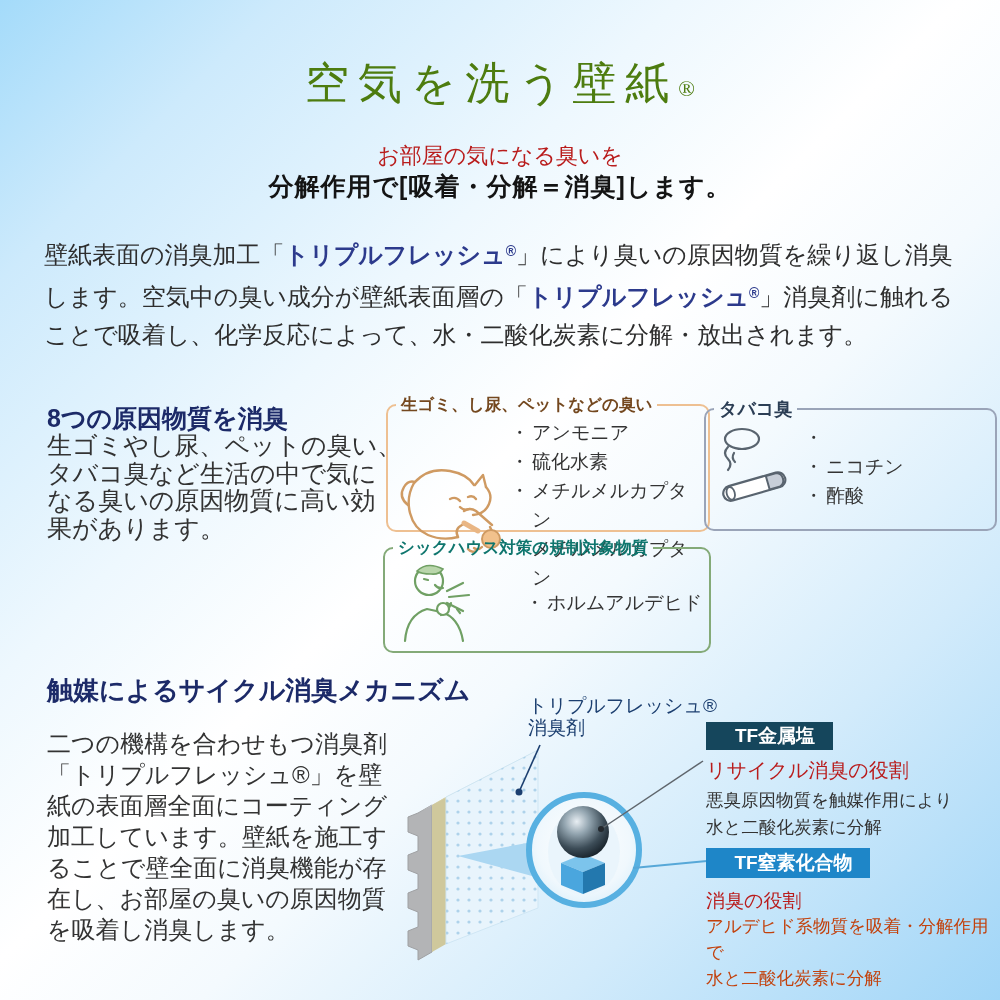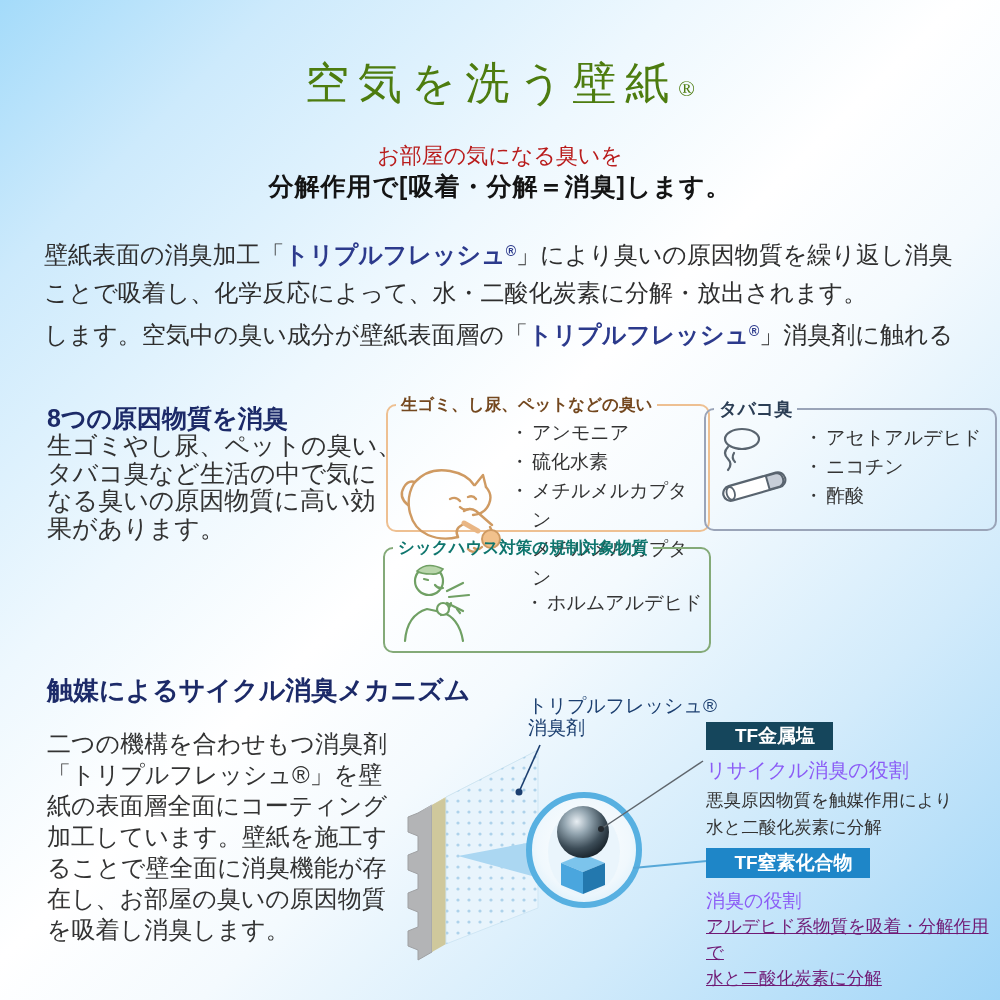--- a/index.html
+++ b/index.html
@@ -42,38 +42,38 @@
   .box-body svg{flex-shrink:0;}
   ul.odor-list{list-style:none;margin:2px 0 0 0;padding:0;font-size:19px;color:#333;}
   ul.odor-list li{display:flex;line-height:29px;}
   ul.odor-list .bullet{margin-right:3px;}
   .box3 ul.odor-list{margin-left:34px;}
   
   .dlabel{left:528px;top:695px;font-size:19px;line-height:22px;color:#1c3f70;white-space:pre-line;}
   .badge{display:flex;align-items:center;justify-content:center;color:#fff;font-weight:700;font-size:19px;padding-left:11px;}
   .badge1{left:706px;top:722px;width:116px;height:28px;background:#15465c;}
   .badge2{left:706px;top:848px;width:153px;height:30px;background:#1e86c8;}
-  .role-title{color:#8b5cf6;}
+  .role-title{color:#b91c1c;}
   .mrt{left:706px;top:757px;font-size:20px;}
   .mrd{left:706px;top:787px;font-size:17.5px;line-height:27px;white-space:pre-line;color:#333;}
   .nrt{left:706px;top:888px;font-size:19px;}
-  .nrd{left:706px;top:913px;font-size:17.5px;line-height:26px;white-space:pre-line;color:#701a75;text-decoration:underline;}
+  .nrd{left:706px;top:913px;font-size:17.5px;line-height:26px;white-space:pre-line;color:#c2410c;}
   .diagram{left:400px;top:688px;width:600px;height:312px;}
 </style>
 </head>
 <body>
 
 <div class="abs title"><span>空気を洗う壁紙</span><span class="reg">®</span></div>
 <div class="abs sub1">お部屋の気になる臭いを</div>
 <div class="abs sub2">分解作用で[吸着・分解＝消臭]します。</div>
 
 <div class="abs intro">
   <div><span>壁紙表面の消臭加工「</span><span class="brand">トリプルフレッシュ</span><span class="brand-reg">®</span><span>」により臭いの原因物質を繰り返し消臭</span></div>
+  <div><span>します。空気中の臭い成分が壁紙表面層の「</span><span class="brand">トリプルフレッシュ</span><span class="brand-reg">®</span><span>」消臭剤に触れる</span></div>
   <div>ことで吸着し、化学反応によって、水・二酸化炭素に分解・放出されます。</div>
-  <div><span>します。空気中の臭い成分が壁紙表面層の「</span><span class="brand">トリプルフレッシュ</span><span class="brand-reg">®</span><span>」消臭剤に触れる</span></div>
 </div>
 
 <div class="abs sec-h s1h">8つの原因物質を消臭</div>
 <div class="abs s1d">生ゴミやし尿、ペットの臭い、
 タバコ臭など生活の中で気に
 なる臭いの原因物質に高い効
 果があります。</div>
 
 <fieldset class="abs box1">
   <legend>生ゴミ、し尿、ペットなどの臭い</legend>
@@ -129,21 +129,20 @@
       </g>
       <g transform="rotate(-16 46 62)">
         <rect x="10" y="55" width="64" height="15" rx="7.5" fill="#ffffff" stroke="#59646f" stroke-width="2.2"></rect>
         <path d="M56,55.5 h11 a7.5,7.5 0 0 1 0,14 h-11 z" fill="#c7ced8" stroke="#59646f" stroke-width="2"></path>
         <ellipse cx="17.5" cy="62.5" rx="4" ry="6.5" fill="none" stroke="#59646f" stroke-width="1.8"></ellipse>
       </g>
     </svg>
     <ul class="odor-list">
       <li>
           <span class="bullet">・</span>
-          <span>アセトアルデヒド</span>
         </li>
       <li>
           <span class="bullet">・</span>
           <span>ニコチン</span>
         </li>
       <li>
           <span class="bullet">・</span>
           <span>酢酸</span>
         </li>
     </ul>

